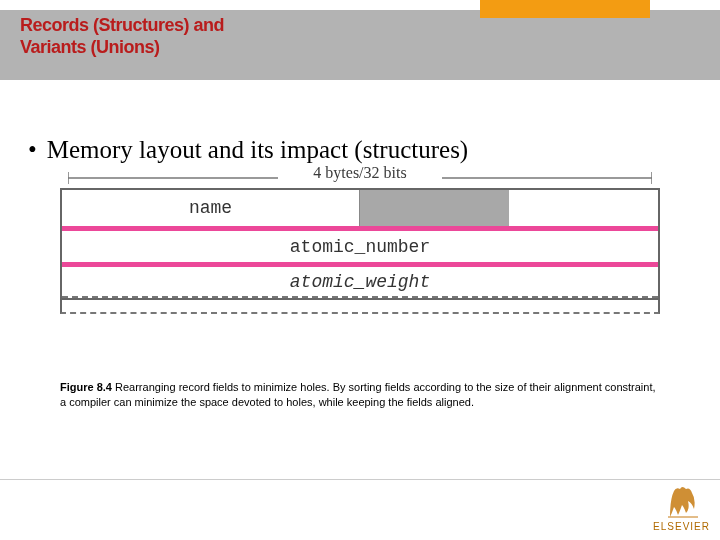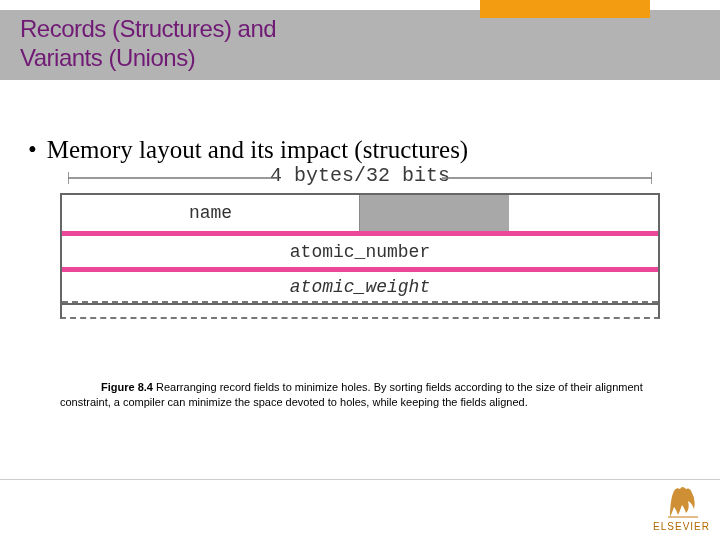--- a/index.html
+++ b/index.html
@@ -25,24 +25,24 @@
     right: 70px;
     width: 170px;
     height: 18px;
     background: #f39c12;
   }
   .slide-title {
     position: absolute;
     top: 15px;
     left: 20px;
     font-family: Arial, Helvetica, sans-serif;
-    font-weight: 400;
-    font-size: 24px;
+    font-weight: 700;
+    font-size: 18px;
     line-height: 1.2;
-    color: #701a75;
+    color: #b91c1c;
     letter-spacing: -0.5px;
   }
   .bullet-line {
     position: absolute;
     top: 136px;
     left: 28px;
     font-size: 25px;
     color: #000;
   }
   .bullet-line .dot {
@@ -50,22 +50,22 @@
     margin-right: 10px;
   }
   .figure-area {
     position: absolute;
     top: 170px;
     left: 60px;
     width: 600px;
   }
   .bytes-label {
     text-align: center;
-    font-family: Liberation Mono, monospace;
-    font-size: 20px;
+    font-family: Liberation Serif, serif;
+    font-size: 16px;
     color: #3a3a3a;
     margin-bottom: 6px;
   }
   .bracket-line {
     position: relative;
     height: 16px;
     margin: 0 8px 4px 8px;
   }
   .bracket-line svg { width: 100%; height: 100%; display:block; }
   .mem-table {
@@ -115,21 +115,21 @@
   .caption {
     position: absolute;
     top: 380px;
     left: 60px;
     width: 600px;
     font-family: Arial, Helvetica, sans-serif;
     font-size: 11px;
     color: #000;
     line-height: 1.4;
   }
-  .caption .label { font-weight: bold; margin-left: 41px; }
+  .caption .label { font-weight: bold; }
   .publisher {
     position: absolute;
     right: 10px;
     bottom: 8px;
     text-align: center;
     font-family: Arial, sans-serif;
     font-size: 10px;
     color: #b06a00;
     letter-spacing: 1px;
   }

